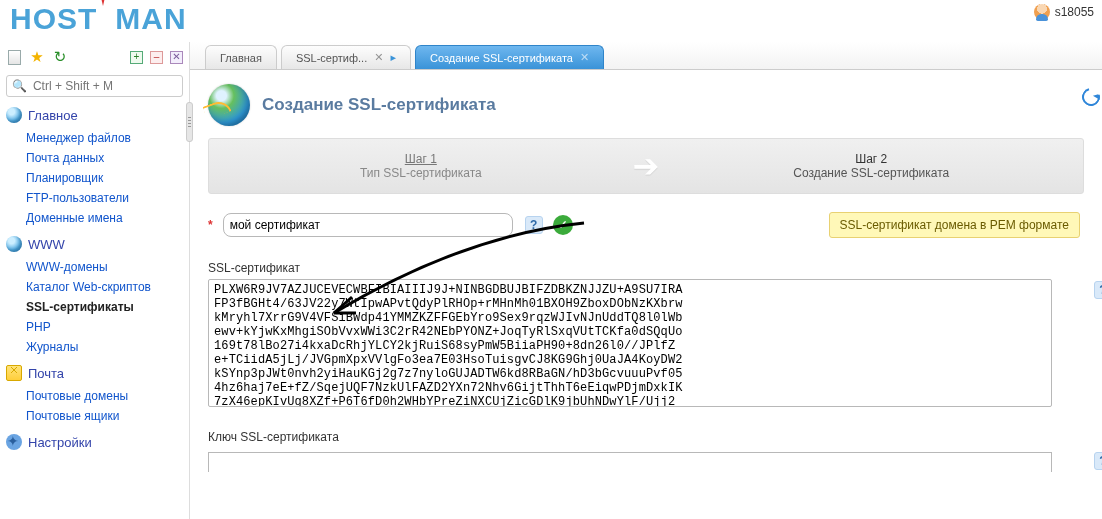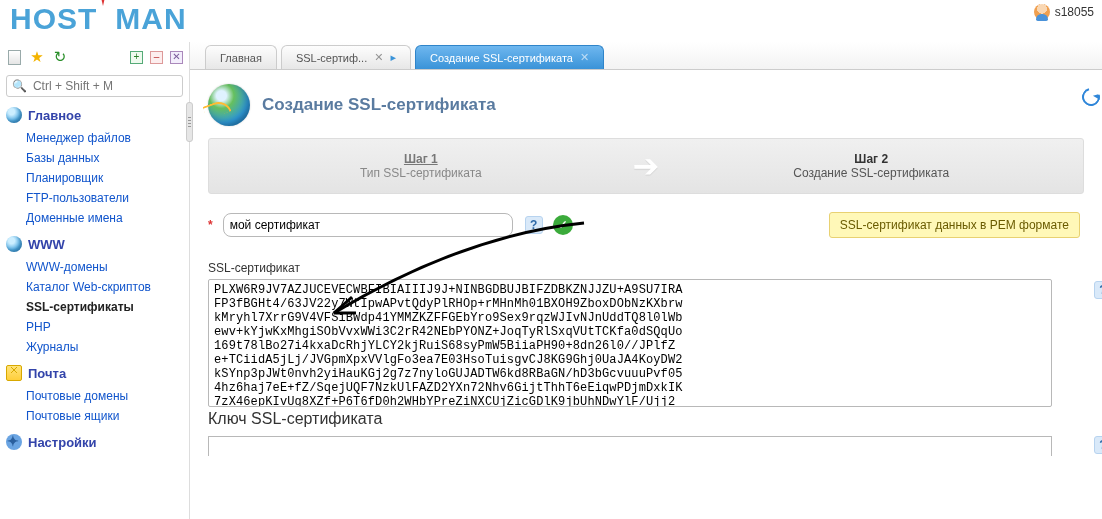--- a/index.html
+++ b/index.html
@@ -20,21 +20,21 @@
   .tb-sq{width:13px;height:15px;border:1px solid #9aa;background:linear-gradient(#fff,#e5e5e5)}
   .star{color:#f4b400;font-size:15px}
   .refresh{color:#2a8f2a;font-size:15px}
   .plus-box,.minus-box,.x-box{width:13px;height:13px;border:1px solid #5a7;display:flex;align-items:center;justify-content:center;font-size:10px;line-height:1;color:#2a7f2a;background:#eefaee}
   .minus-box{border-color:#d99;color:#b33;background:#fdeeee}
   .x-box{border-color:#a8b;color:#7a5a9a;background:#f3eefc}
   .search-row{display:flex;align-items:center;gap:4px;border:1px solid #ccc;border-radius:3px;padding:2px 5px;background:#fff;margin-bottom:10px}
   .mag{color:#888;font-size:12px}
   .search-row input{border:none;outline:none;font-size:12px;color:#888;width:100%}
   .nav-sec{margin:8px 0 6px 0}
-  .nav-head{display:flex;align-items:center;gap:6px;font-weight:bold;color:#34a;font-size:13px;cursor:pointer}
+  .nav-head{display:flex;align-items:center;gap:6px;font-weight:normal;color:#34a;font-size:13px;cursor:pointer}
   .nav-head .hic{width:16px;height:16px;display:inline-block}
   .ic-globe{border-radius:50%;background:radial-gradient(circle at 35% 30%,#cceeff 20%,#4fa9e0 60%,#1f7fc9 100%);box-shadow:inset -2px -2px 3px rgba(0,0,0,.2)}
   .ic-mail{background:linear-gradient(#ffe47a,#ffce3a);border:1px solid #d8a800;border-radius:2px;position:relative}
   .ic-mail::after{content:"";position:absolute;left:1px;top:1px;right:1px;height:6px;background:linear-gradient(135deg,transparent 45%,#d8a800 46%,#d8a800 54%,transparent 55%),linear-gradient(-135deg,transparent 45%,#d8a800 46%,#d8a800 54%,transparent 55%)}
   .ic-gear{position:relative;border-radius:50%;background:#6aa4e2}
   .ic-gear::after{content:"✦";position:absolute;left:1px;top:-1px;color:#2a5f9e;font-size:14px}
   .nav-list{margin:5px 0 0 0;padding:0;list-style:none}
   .nav-list li{padding:3px 0 3px 20px;color:#15c;font-size:12px;cursor:pointer}
   .nav-list li.active{color:#222;font-weight:bold}
   .handle{position:absolute;top:60px;right:-4px;width:7px;height:40px;background:#e6e6e6;border-radius:3px;border:1px solid #ccc}
@@ -47,38 +47,38 @@
   .tab .car{color:#3a93d8;font-size:11px}
   .content{padding:14px 18px 0 18px;position:relative}
   .page-title{display:flex;align-items:center;gap:12px}
   .big-globe{width:42px;height:42px;border-radius:50%;background:radial-gradient(circle at 32% 28%,#dff2ff 12%,#66c05e 30%,#2f9ad9 65%,#1a6fae 100%);box-shadow:inset -3px -3px 6px rgba(0,0,0,.25),0 0 2px rgba(0,0,0,.2);position:relative}
   .big-globe::after{content:"";position:absolute;left:-4px;top:18px;width:24px;height:12px;border:2px solid #ffbb33;border-left:none;border-bottom:none;border-radius:0 24px 0 0;transform:rotate(-20deg)}
   .pg-title-text{font-size:17px;color:#5a7ba0;font-weight:bold}
   .reload-ic{position:absolute;right:2px;top:18px;width:18px;height:18px;border:2px solid #2f86d9;border-radius:50%;border-top-color:transparent;transform:rotate(30deg)}
   .reload-ic::after{content:"";position:absolute;right:-2px;top:-3px;border:4px solid transparent;border-bottom-color:#2f86d9}
   .steps{margin-top:12px;height:56px;background:linear-gradient(#f0f0f0,#e4e4e4);border:1px solid #ddd;border-radius:3px;display:flex;align-items:center}
   .step{flex:1;text-align:center}
-  .step .st-t{font-weight:bold;color:#888}
+  .step .st-t{font-weight:normal;color:#888}
   .step .st-s{color:#888;font-size:12px}
   .step.active .st-t{color:#333}
   .step.active .st-s{color:#555}
   .step a{color:#777;text-decoration:underline}
   .arrow-big{color:#fff;font-size:32px;text-shadow:0 1px 1px rgba(0,0,0,.1)}
   .form-row{display:flex;align-items:center;margin-top:18px;gap:4px}
   .form-label{width:165px;color:#333;font-size:12px}
   .req{color:#d33;font-weight:bold;margin-right:6px}
   .tinput{height:24px;border:1px solid #b8b8b8;border-radius:8px;padding:0 6px;font-size:12px;width:290px}
   .help-badge{width:18px;height:18px;border-radius:3px;background:#d9e9f9;color:#2f6aa8;display:inline-flex;align-items:center;justify-content:center;font-weight:bold;margin-left:8px;border:1px solid #b7d3ef;font-size:12px;cursor:pointer}
   .ok-circle{width:20px;height:20px;border-radius:50%;background:#3bab3b;display:inline-flex;align-items:center;justify-content:center;color:#fff;margin-left:6px;font-size:12px;font-weight:bold}
   .yellow-tip{margin-left:auto;margin-right:4px;background:#fff8b8;border:1px solid #e8d172;border-radius:3px;padding:5px 10px;color:#6a5b00;font-size:12px}
   .sec-label{margin-top:23px;font-size:12px}
   .ta-wrap{position:relative;margin-top:4px}
   textarea.cert{width:844px;height:128px;border:1px solid #b8b8b8;border-radius:2px;font-family:"Courier New",monospace;font-size:12px;line-height:14px;padding:3px 5px;resize:none;overflow:hidden;white-space:pre;letter-spacing:0.12px}
   .help-side{position:absolute;top:2px;right:-28px}
-  .key-label{margin-top:0;font-size:16px}
+  .key-label{margin-top:20px;font-size:12px}
   .key-wrap{position:relative;margin-top:8px}
   .key-box{width:844px;height:20px;border:1px solid #b8b8b8;border-top-width:1px;border-bottom:none}
   .arrow-anno{position:absolute;top:145px;left:114px;pointer-events:none}
 </style>
 </head>
 <body>
 
 <div class="top-row">
   <div class="logo">
     <span class="h">HOST</span><span class="tie"><span class="tie-knot"></span><span class="tie-body"></span></span><span class="h">MAN</span>
@@ -107,21 +107,21 @@
       <input type="text" placeholder="Ctrl + Shift + M" style="">
     </div>
 
     <div class="nav-sec">
       <div class="nav-head">
           <span class="hic ic-globe"></span>
           <span>Главное</span>
         </div>
       <ul class="nav-list">
         <li>Менеджер файлов</li>
-        <li>Базы данных</li>
+        <li>Почта данных</li>
         <li>Планировщик</li>
         <li>FTP-пользователи</li>
         <li>Доменные имена</li>
       </ul>
     </div>
 
     <div class="nav-sec">
       <div class="nav-head">
           <span class="hic ic-globe"></span>
           <span>WWW</span>
@@ -189,21 +189,21 @@
           <div class="st-t">Шаг 2</div>
           <div class="st-s">Создание SSL-сертификата</div>
         </div>
       </div>
 
       <div class="form-row">
         <span class="req">*</span>
         <input class="tinput" type="text" value="мой сертификат" style="">
         <span class="help-badge">?</span>
         <span class="ok-circle">✓</span>
-        <span class="yellow-tip">SSL-сертификат данных в PEM формате</span>
+        <span class="yellow-tip">SSL-сертификат домена в PEM формате</span>
       </div>
 
       <div class="sec-label">SSL-сертификат</div>
       <div class="ta-wrap">
         <textarea class="cert" style="">PLXW6R9JV7AZJUCEVECWBFIBIAIIIJ9J+NINBGDBUJBIFZDBKZNJJZU+A9SU7IRA
 FP3fBGHt4/63JV22y7WtIpwAPvtQdyPlRHOp+rMHnMh01BXOH9ZboxDObNzKXbrw
 kMryhl7XrrG9V4VFSiBWdp41YMMZKZFFGEbYro9Sex9rqzWJIvNJnUddTQ8l0lWb
 ewv+kYjwKxMhgiSObVvxWWi3C2rR42NEbPYONZ+JoqTyRlSxqVUtTCKfa0dSQqUo
 169t78lBo27i4kxaDcRhjYLCY2kjRuiS68syPmW5BiiaPH90+8dn26l0//JPlfZ
 e+TCiidA5jLj/JVGpmXpxVVlgFo3ea7E03HsoTuisgvCJ8KG9Ghj0UaJA4KoyDW2

